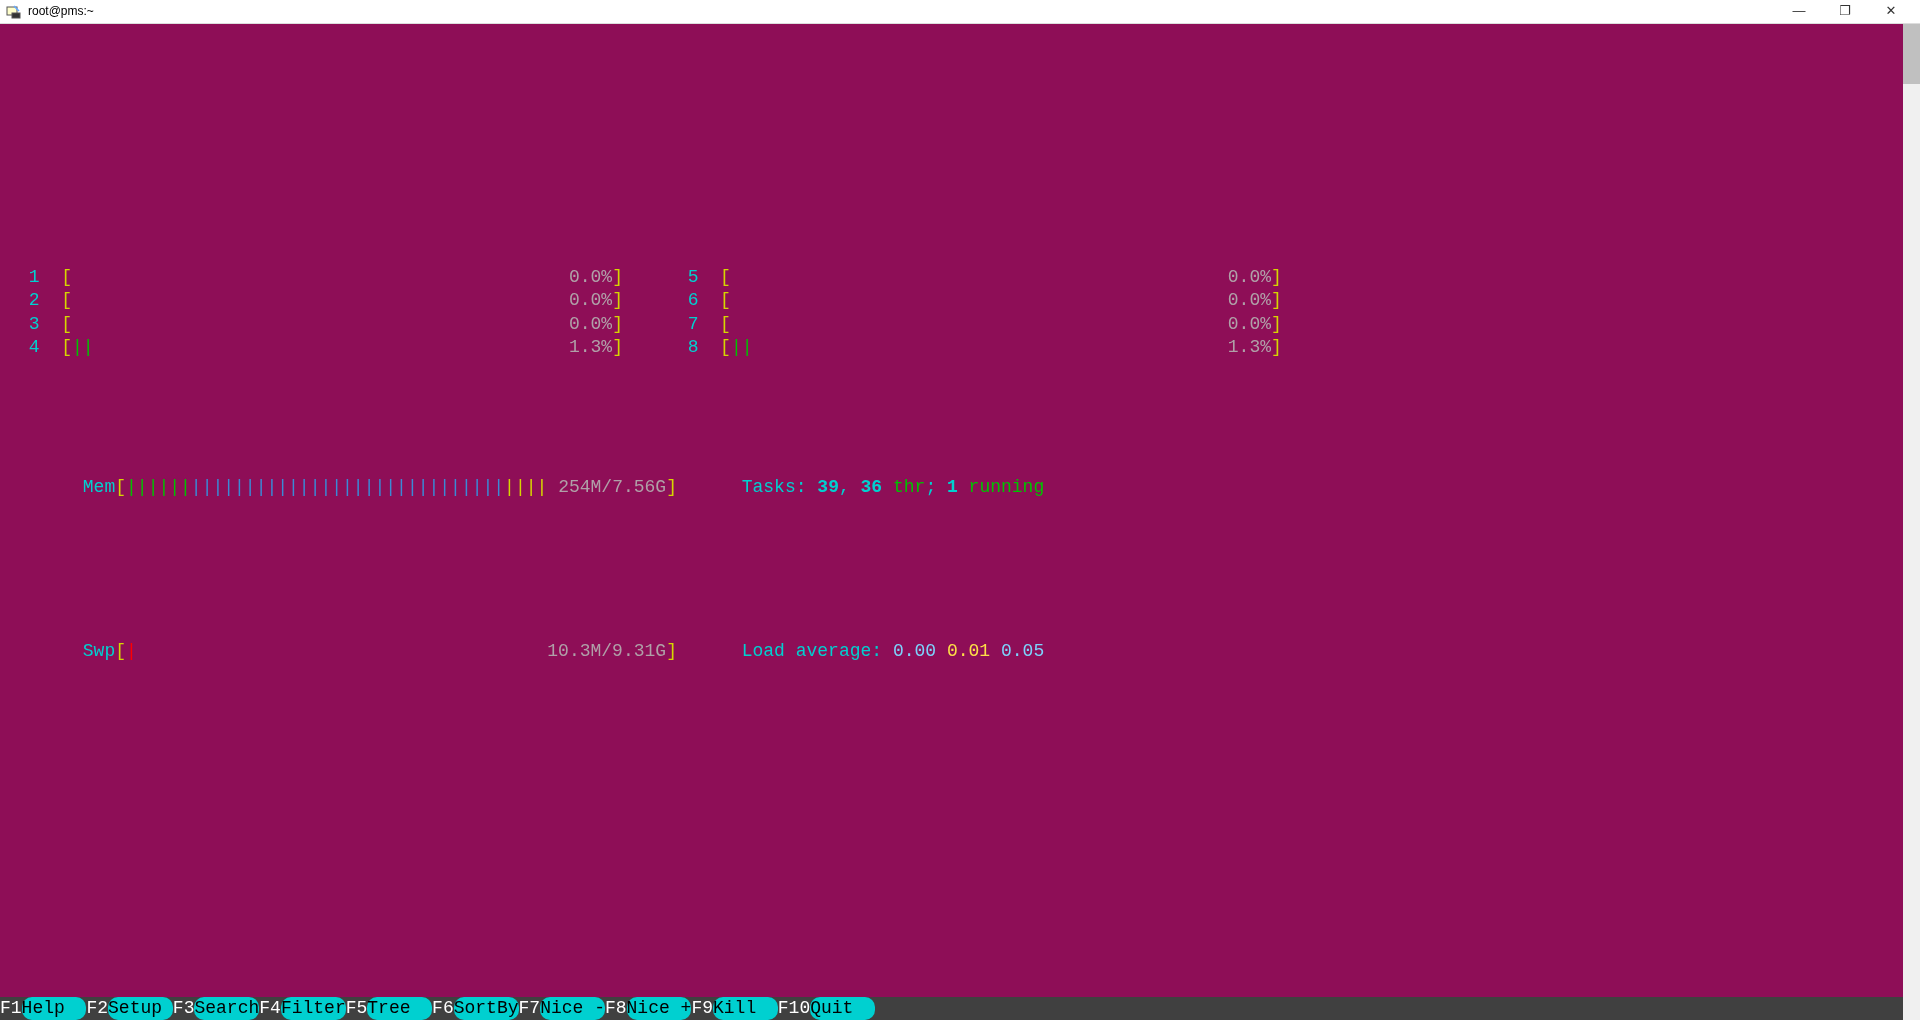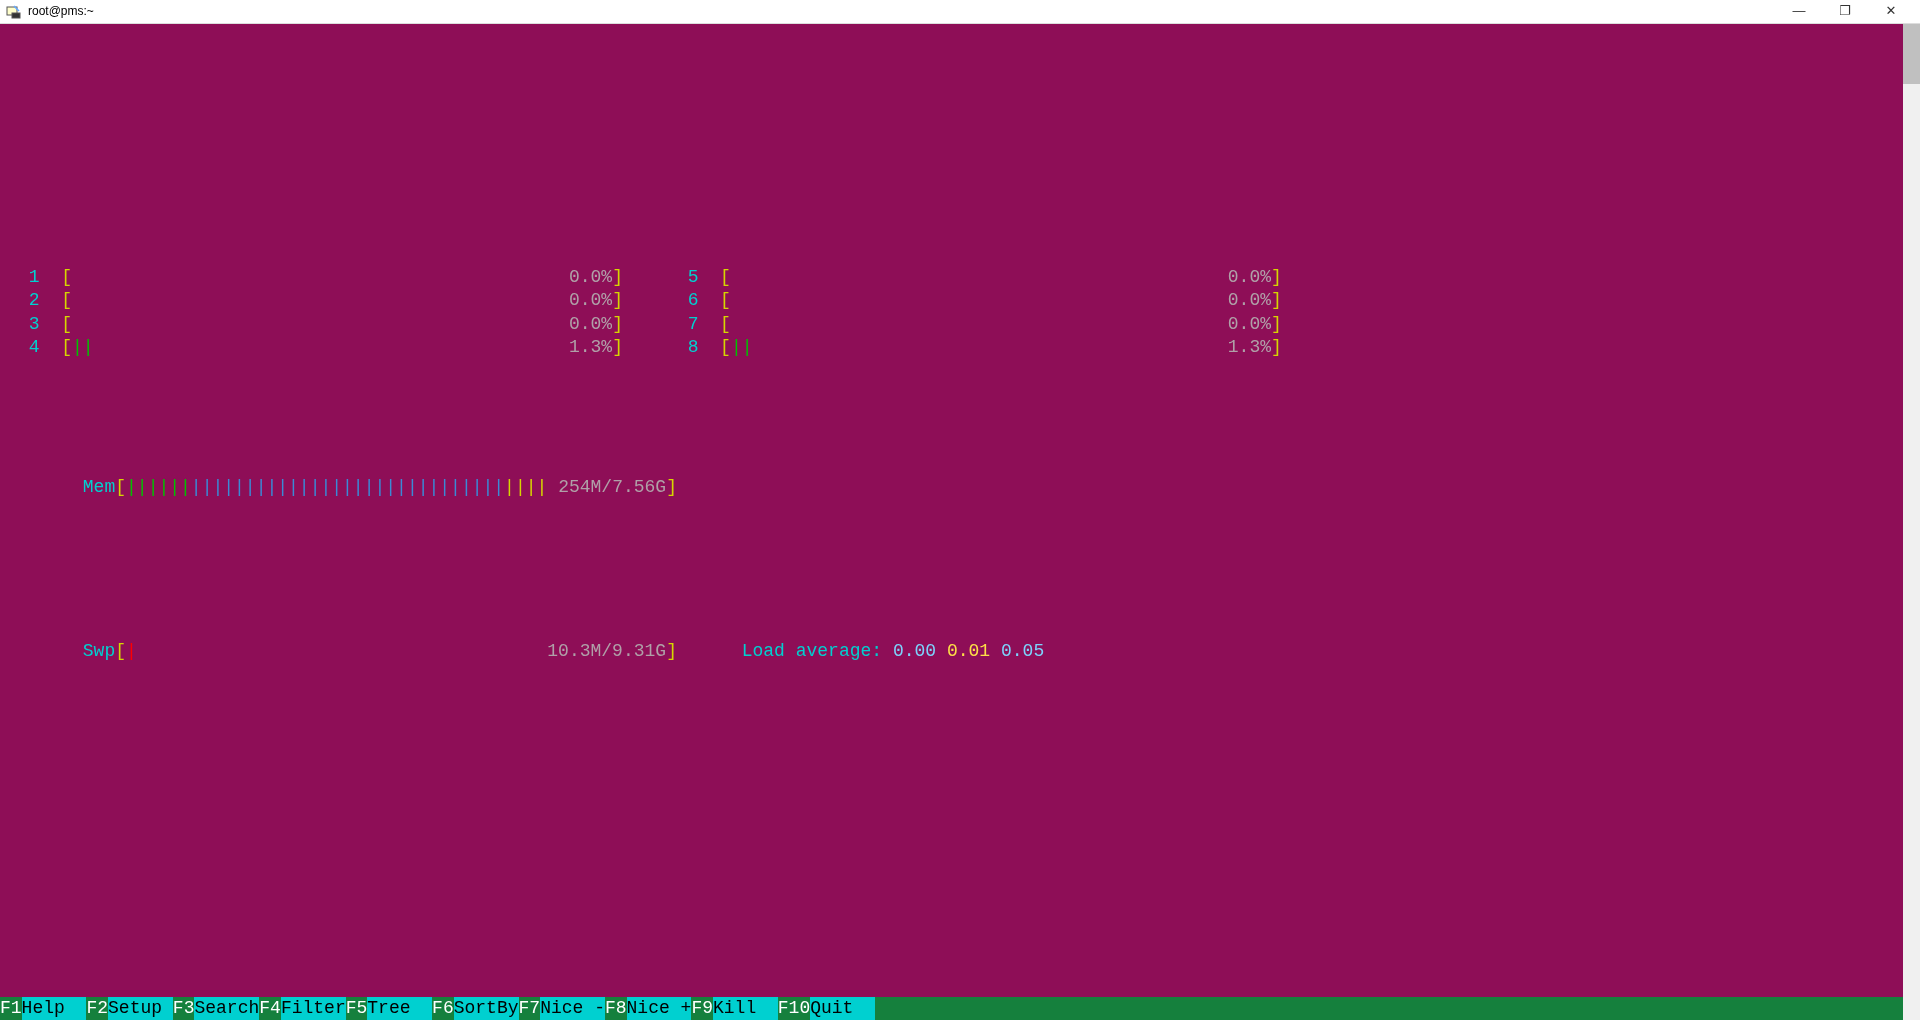--- a/index.html
+++ b/index.html
@@ -60,25 +60,25 @@
   .header-row { display: flex; }
   .col-left { width: 57ch; }
   .col-right { padding-left: 4ch; }
   .info-label { color: #00d0d0; }
   .info-num { color: #00d0d0; font-weight: bold; }
   .info-green { color: #00c200; }
   .info-white { color: #7dd3fc; }
   .info-yellow { color: #fde047; text-align: center; }
   .fkeys {
     position: absolute; bottom: 0; left: 0; right: 17px;
-    background: #15803d;
+    background: #404040;
     display: flex;
   }
   .fkey-num { color: #ffffff; }
-  .fkey-label { background: #00d0d0; color: #000000; }
+  .fkey-label { background: #00d0d0; color: #000000; border-radius: 10px; }
 </style>
 </head>
 <body>
 
 <div class="titlebar">
   <span class="app-icon">
     <svg width="16" height="16" viewBox="0 0 16 16">
       <rect x="1" y="3" width="10" height="8" fill="#ffffcc" stroke="#555"></rect>
       <rect x="6" y="9" width="8" height="5" fill="#333" stroke="#555"></rect>
       <line x1="8" y1="2" x2="13" y2="7" stroke="#6af" stroke-width="1.5"></line>
@@ -95,20 +95,23 @@
   <div class="blank-line">&nbsp;</div>
   <div class="blank-line">&nbsp;</div>
 
   
   <div id="cpu-meters"><div class="header-row"><div class="col-left"><span class="cpu-label"> 1</span>  <span class="bracket">[</span><span class="bar-green"></span>                                              <span class="pct">0.0%</span><span class="bracket">]</span></div><div class="col-right"><span class="cpu-label"> 5</span>  <span class="bracket">[</span><span class="bar-green"></span>                                              <span class="pct">0.0%</span><span class="bracket">]</span></div></div><div class="header-row"><div class="col-left"><span class="cpu-label"> 2</span>  <span class="bracket">[</span><span class="bar-green"></span>                                              <span class="pct">0.0%</span><span class="bracket">]</span></div><div class="col-right"><span class="cpu-label"> 6</span>  <span class="bracket">[</span><span class="bar-green"></span>                                              <span class="pct">0.0%</span><span class="bracket">]</span></div></div><div class="header-row"><div class="col-left"><span class="cpu-label"> 3</span>  <span class="bracket">[</span><span class="bar-green"></span>                                              <span class="pct">0.0%</span><span class="bracket">]</span></div><div class="col-right"><span class="cpu-label"> 7</span>  <span class="bracket">[</span><span class="bar-green"></span>                                              <span class="pct">0.0%</span><span class="bracket">]</span></div></div><div class="header-row"><div class="col-left"><span class="cpu-label"> 4</span>  <span class="bracket">[</span><span class="bar-green">||</span>                                            <span class="pct">1.3%</span><span class="bracket">]</span></div><div class="col-right"><span class="cpu-label"> 8</span>  <span class="bracket">[</span><span class="bar-green">||</span>                                            <span class="pct">1.3%</span><span class="bracket">]</span></div></div></div>
 
   
   <div class="header-row">
     <div class="col-left">
       <span class="cpu-label">Mem</span><span class="bracket">[</span><span class="bar-green">||||||</span><span class="bar-blue">|||||||||||||||||||||||||||||</span><span class="bar-yellow">||||</span><span id="mem-pad"> </span><span class="pct">254M/7.56G</span><span class="bracket">]</span>
+    </div>
+    <div class="col-right">
+      <span class="info-label">Tasks: </span><span class="info-num">39</span><span class="info-label">, </span><span class="info-num">36</span><span class="info-green"> thr</span><span class="info-label">; </span><span class="info-num">1</span><span class="info-green"> running</span>
     </div>
   </div>
 
   
   <div class="header-row">
     <div class="col-left">
       <span class="cpu-label">Swp</span><span class="bracket">[</span><span class="bar-red">|</span><span id="swp-pad">                                      </span><span class="pct">10.3M/9.31G</span><span class="bracket">]</span>
     </div>
     <div class="col-right">
       <span class="info-label">Load average: </span><span class="info-white">0.00</span> <span class="info-yellow">0.01</span> <span class="info-white">0.05</span>

